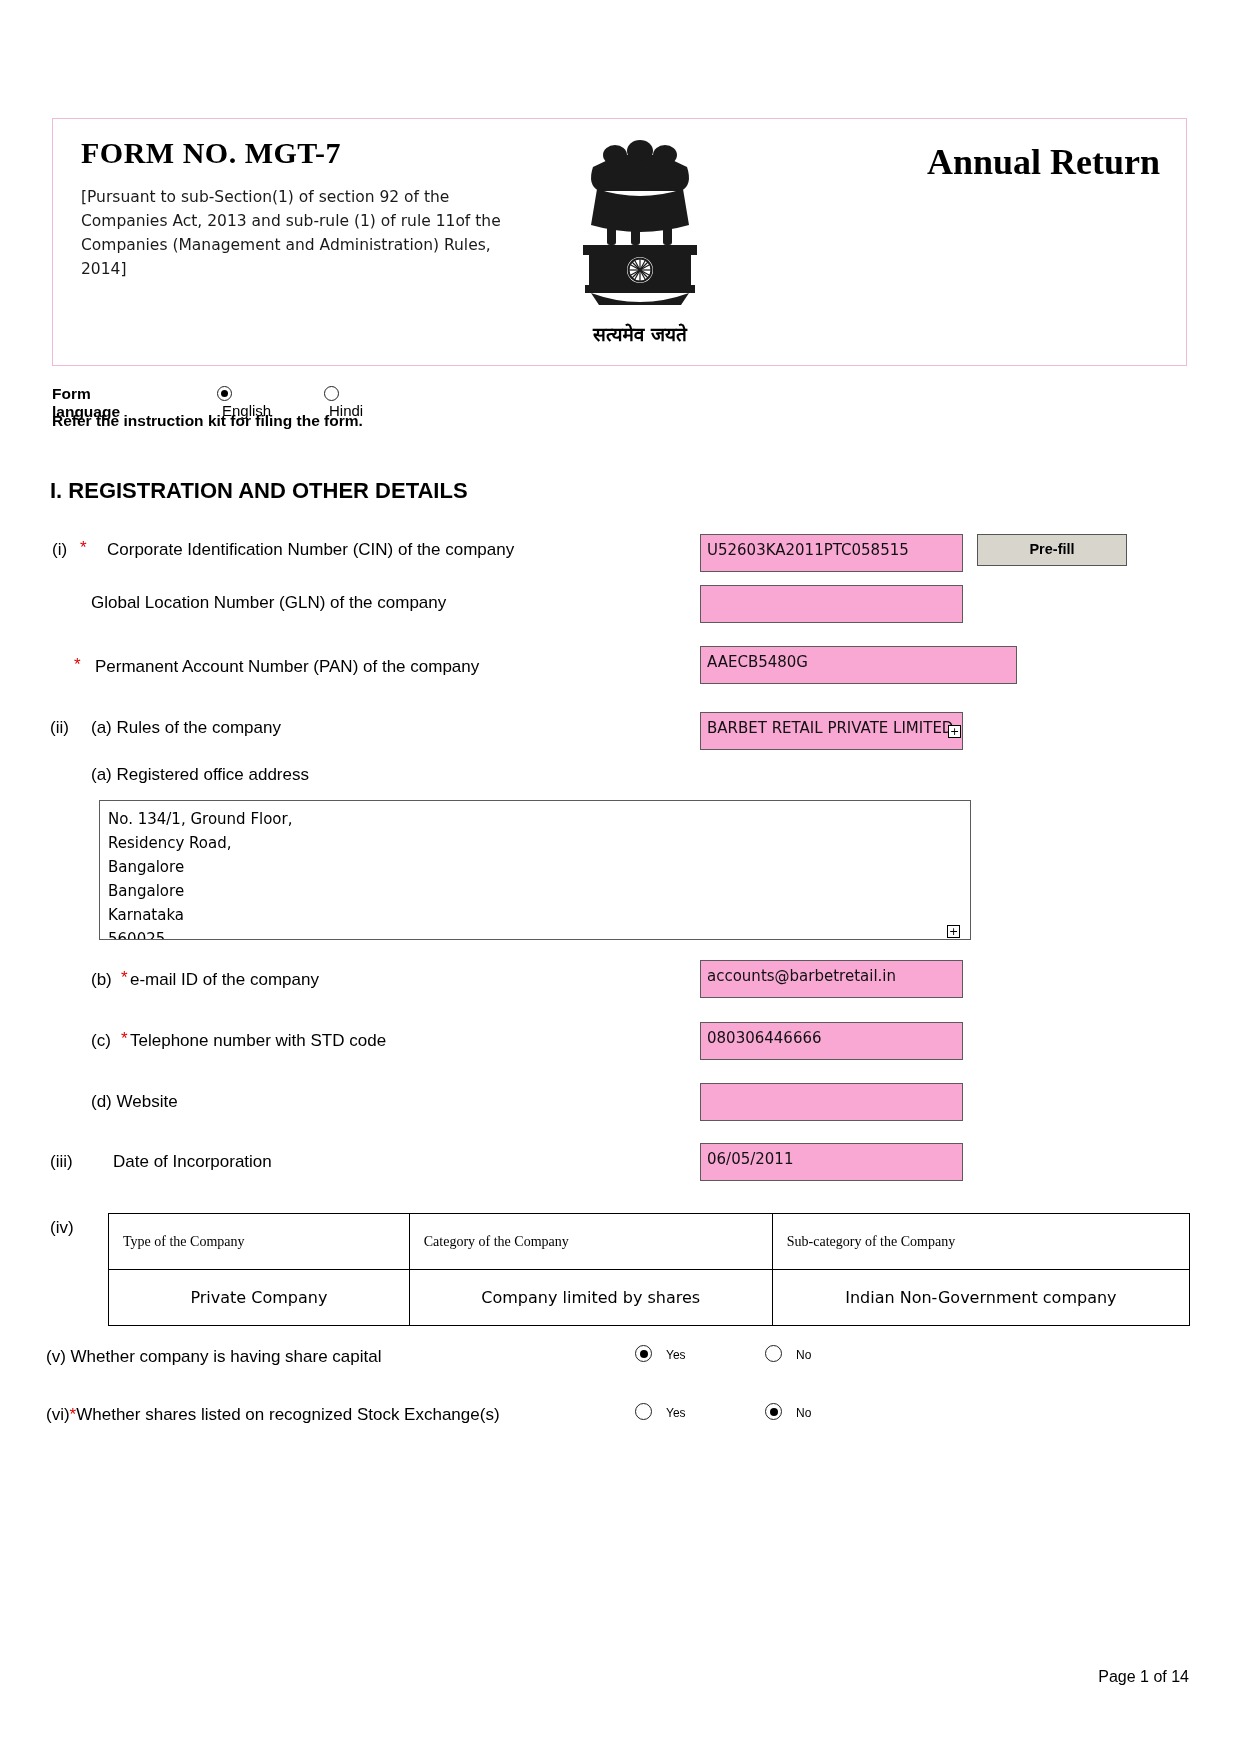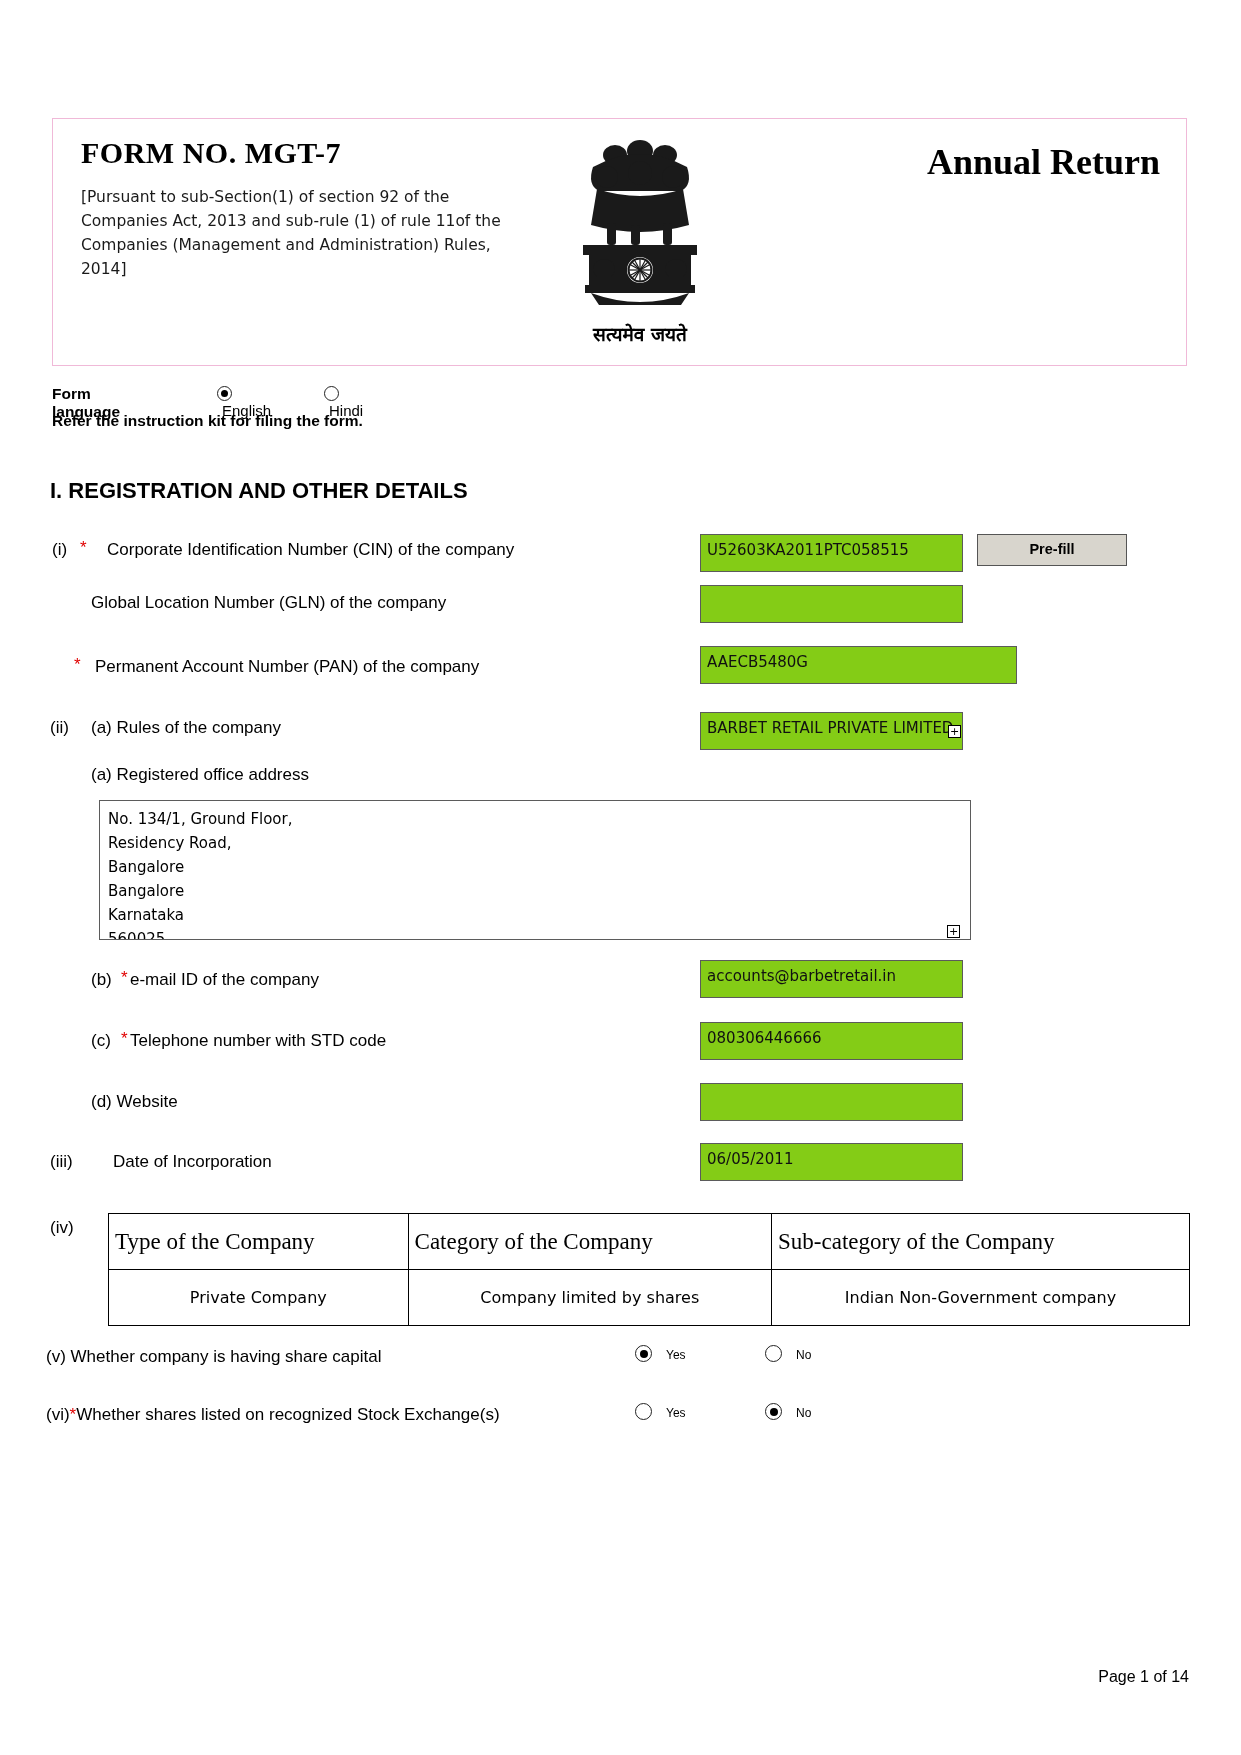--- a/index.html
+++ b/index.html
@@ -140,21 +140,21 @@
   .num {
     position: absolute;
     font-size: 17px;
     font-family: "Liberation Sans", sans-serif;
   }
   .star { color: #e00000; }
 
   .field {
     position: absolute;
     border: 1px solid #5b5b5b;
-    background: #84cc16;
+    background: #f9a8d4;
     box-sizing: border-box;
     font-family: "DejaVu Sans", sans-serif;
     font-size: 15px;
     padding: 4px 6px;
     color: #111;
     line-height: 22px;
     overflow: hidden;
   }
   .prefill {
     position: absolute;
@@ -205,23 +205,23 @@
     border-collapse: collapse;
   }
   .tbl td {
     border: 1px solid #000;
     height: 53px;
     text-align: center;
     vertical-align: middle;
   }
   .tbl .th {
     font-family: "Liberation Serif", serif;
-    font-size: 23px;
+    font-size: 14px;
     text-align: left;
-    padding-left: 6px;
+    padding-left: 14px;
   }
   .tbl .tv {
     font-family: "DejaVu Sans", sans-serif;
     font-size: 16px;
   }
 
   
   .yn-label {
     position: absolute;
     font-size: 17px;

